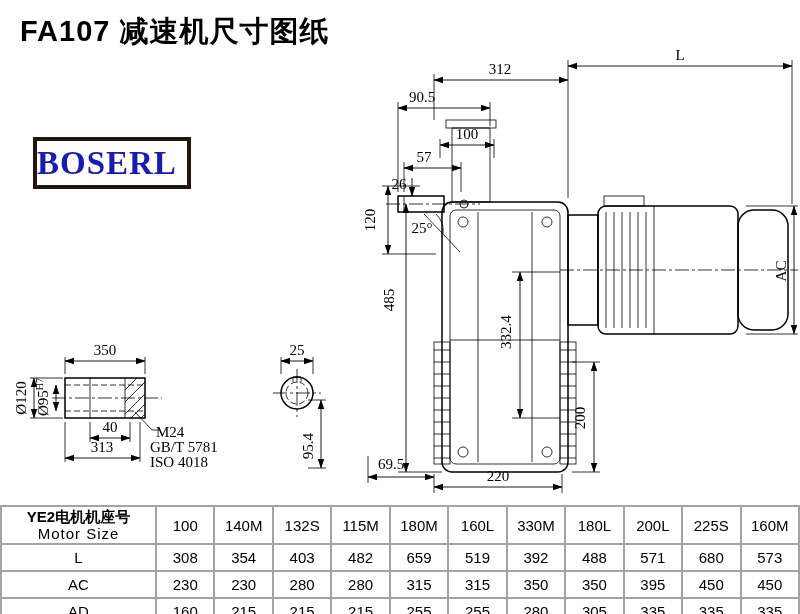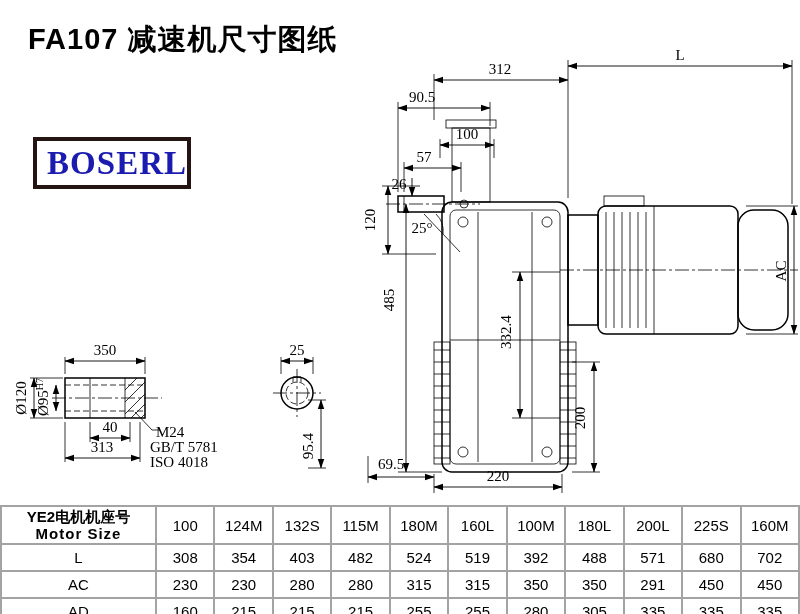--- a/index.html
+++ b/index.html
@@ -1,27 +1,27 @@
 <!DOCTYPE html>
 <html><head>
 <meta charset="utf-8">
 <style>
   html,body{margin:0;padding:0;}
   body{
     width:800px;height:614px;overflow:hidden;position:relative;
     background:#ffffff;font-family:"Liberation Sans",sans-serif;color:#000;
   }
   .page-title{
-    position:absolute;top:8px;left:16px;margin:12px;
+    position:absolute;top:8px;left:16px;margin:4px;
     font-size:29px;font-weight:bold;letter-spacing:1px;color:#000;
   }
   .logo-box{
     position:absolute;top:137px;left:33px;width:150px;height:44px;
     border:4px solid #241512;background:#fff;
-    display:flex;align-items:center;justify-content:flex-end;
+    display:flex;align-items:center;justify-content:flex-start;
   }
   .logo-box span{
     font-family:"Liberation Serif",serif;font-size:33px;font-weight:bold;
     color:#1b1bb0;letter-spacing:1px;line-height:1;
   }
   svg.drawing{position:absolute;top:0;left:0;}
   
   .ol{fill:none;stroke:#000;stroke-width:1.5;}
   .tl{fill:none;stroke:#000;stroke-width:0.8;}
   .dl{fill:none;stroke:#000;stroke-width:0.9;}
@@ -36,21 +36,21 @@
     border-collapse:collapse;table-layout:fixed;
     border:2px solid #000;font-size:15px;background:#fff;
   }
   .size-table th,.size-table td{
     border:2px solid #a3a3a3;text-align:center;vertical-align:middle;
     padding:0;font-weight:normal;
   }
   .size-table tr.hdr th{height:36px;line-height:17px;}
   .size-table tr.data th,.size-table tr.data td{height:25px;}
   .size-table .cn{font-weight:bold;}
-  .size-table .en{letter-spacing:1px;font-weight:bold;}
+  .size-table .en{letter-spacing:1px;}
 </style>
 </head>
 <body>
 
 <h1 class="page-title">FA107 减速机尺寸图纸</h1>
 
 <div class="logo-box">
   <span>BOSERL</span>
 </div>
 
@@ -249,56 +249,56 @@
       <col>
       <col>
   </colgroup>
   <tbody>
     <tr class="hdr">
       <th>
         <div class="cn">YE2电机机座号</div>
         <div class="en">Motor Size</div>
       </th>
       <th>100</th>
-      <th>124M</th>
+      <th>140M</th>
       <th>132S</th>
       <th>115M</th>
       <th>180M</th>
       <th>160L</th>
-      <th>100M</th>
+      <th>330M</th>
       <th>180L</th>
       <th>200L</th>
       <th>225S</th>
       <th>160M</th>
     </tr>
     <tr class="data">
       <th>L</th>
       <td>308</td>
       <td>354</td>
       <td>403</td>
       <td>482</td>
-      <td>524</td>
+      <td>659</td>
       <td>519</td>
       <td>392</td>
       <td>488</td>
       <td>571</td>
       <td>680</td>
-      <td>702</td>
+      <td>573</td>
     </tr>
     <tr class="data">
       <th>AC</th>
       <td>230</td>
       <td>230</td>
       <td>280</td>
       <td>280</td>
       <td>315</td>
       <td>315</td>
       <td>350</td>
       <td>350</td>
-      <td>291</td>
+      <td>395</td>
       <td>450</td>
       <td>450</td>
     </tr>
     <tr class="data">
       <th>AD</th>
       <td>160</td>
       <td>215</td>
       <td>215</td>
       <td>215</td>
       <td>255</td>

